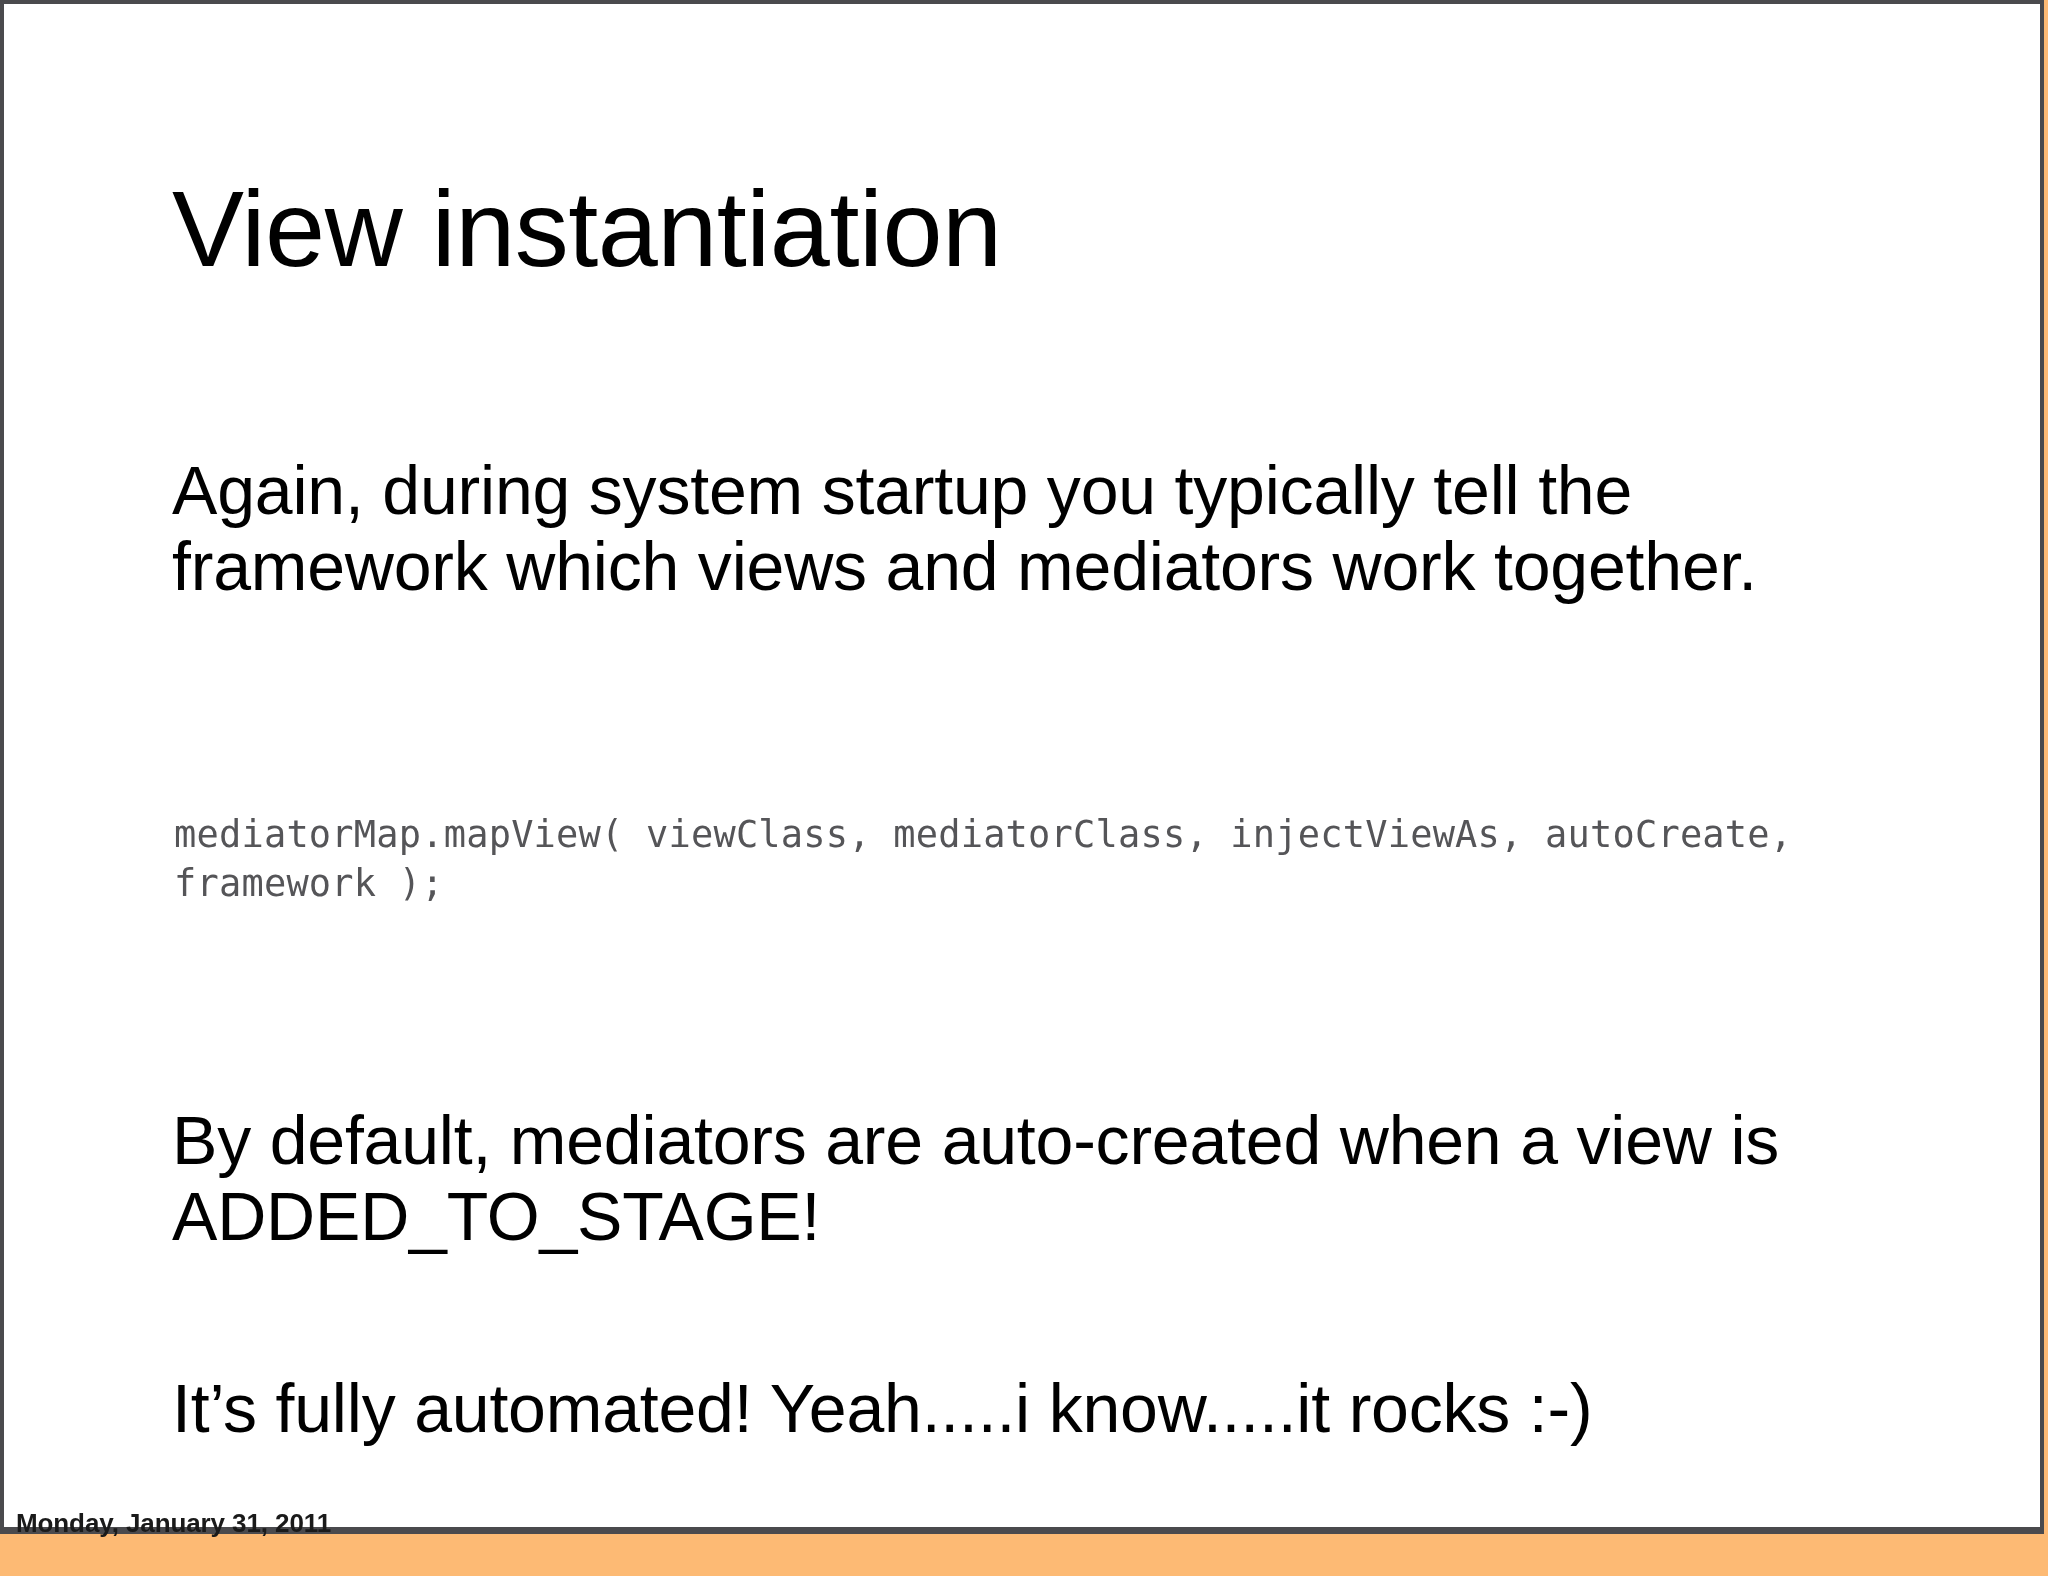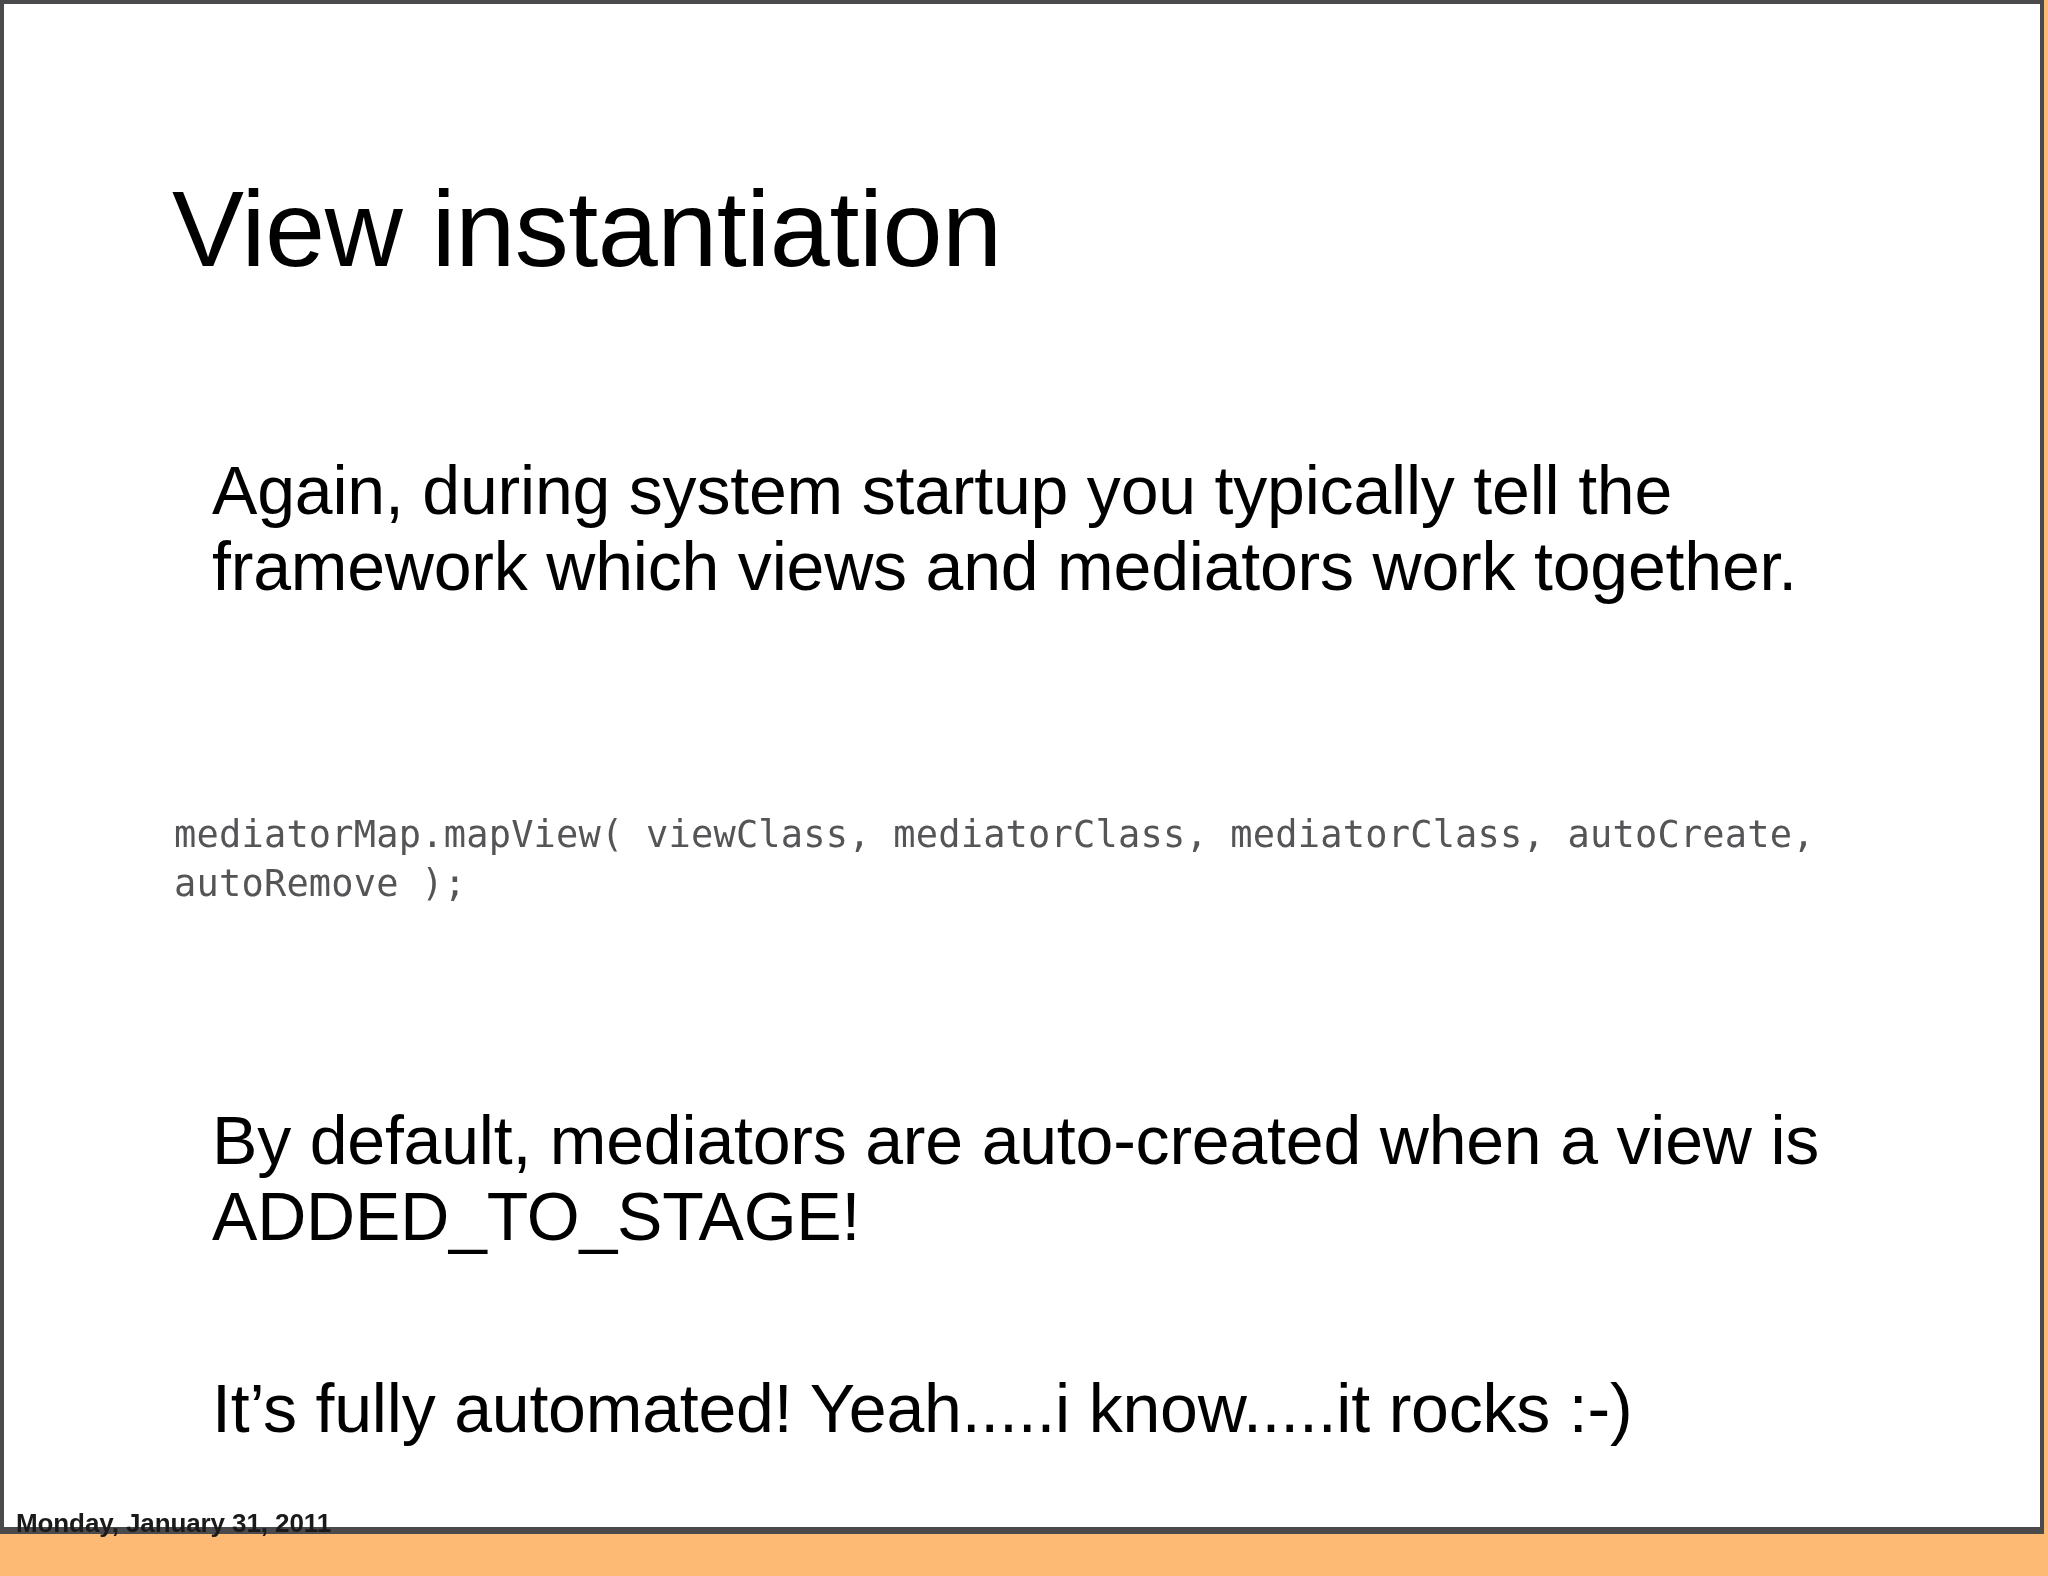--- a/index.html
+++ b/index.html
@@ -61,21 +61,20 @@
     left: 168px;
     width: 1760px;
   }
 
   .para {
     font-size: 68px;
     line-height: 1.12;
     color: #000000;
     font-weight: 400;
     letter-spacing: -0.2px;
-    margin-left: 40px;
   }
 
   .para-intro { top: 380px; }
 
   .code-block {
     position: absolute;
     left: 170px;
     top: 770px;
     width: 1720px;
     font-family: "DejaVu Sans Mono", "Liberation Mono", monospace;
@@ -105,21 +104,21 @@
 
 <div class="slide-viewport">
 
   <div class="slide-canvas">
     <div class="slide-inner">
 
       <h1 class="slide-title">View instantiation</h1>
 
       <p class="body-block para para-intro">Again, during system startup you typically tell the framework which views and mediators work together.</p>
 
-      <pre class="code-block">mediatorMap.mapView( viewClass, mediatorClass, mediatorClass, autoCreate, autoRemove );</pre>
+      <pre class="code-block">mediatorMap.mapView( viewClass, mediatorClass, injectViewAs, autoCreate, framework );</pre>
 
       <p class="body-block para para-default">By default, mediators are auto-created when a view is ADDED_TO_STAGE!</p>
 
       <p class="body-block para para-rocks">It’s fully automated! Yeah.....i know.....it rocks :-)</p>
 
     </div>
   </div>
 
   <div class="footer-date">Monday, January 31, 2011</div>
 

